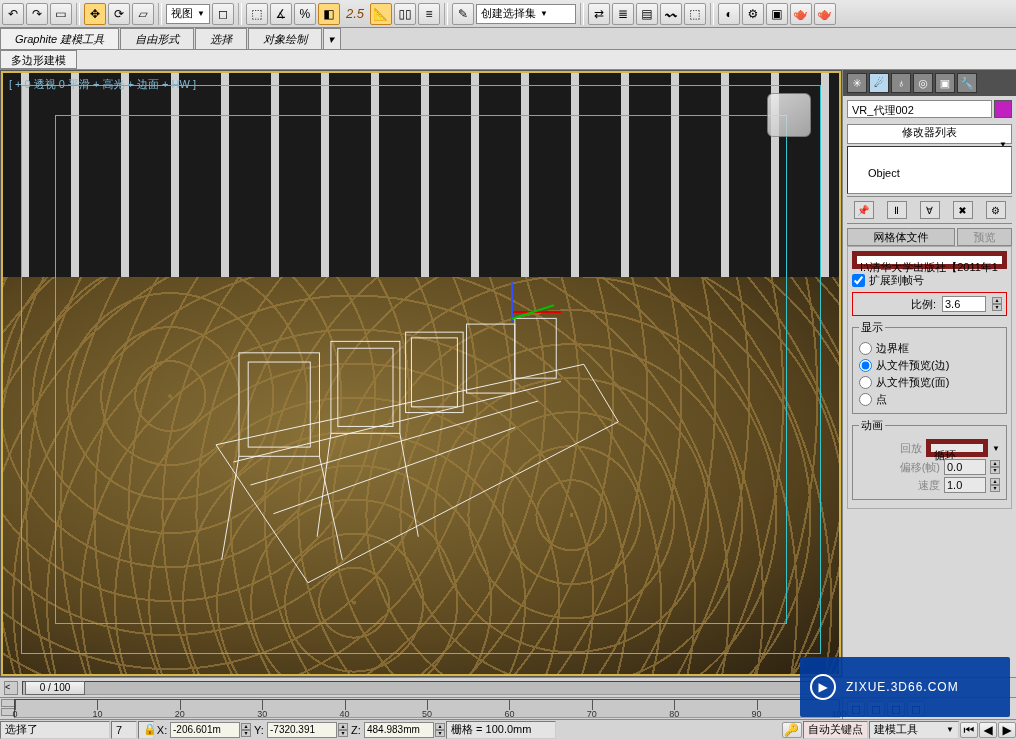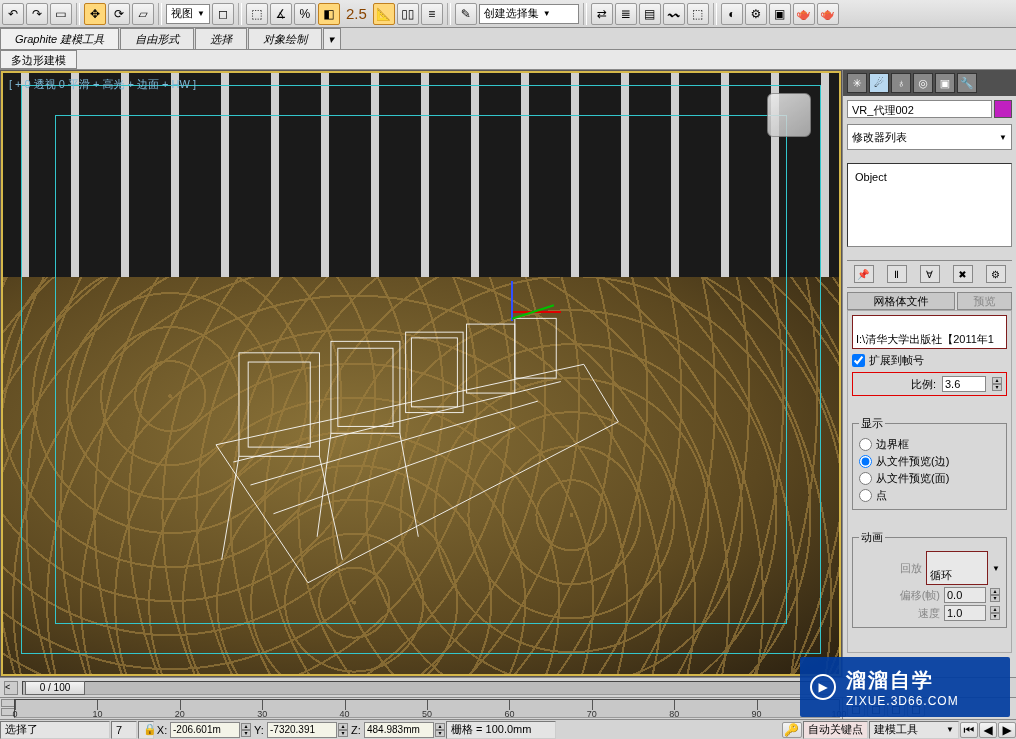--- a/index.html
+++ b/index.html
@@ -5,21 +5,21 @@
 * { margin: 0; padding: 0; box-sizing: border-box; font-family: "Microsoft YaHei", SimSun, sans-serif; font-size: 11px; }
 body { background: #c0c0c0; width: 1016px; height: 739px; overflow: hidden; position: relative; }
 
 
 .toolbar { height: 28px; background: linear-gradient(#e8e8e8,#d4d4d4); border-bottom: 1px solid #888; display: flex; align-items: center; padding: 0 2px; gap: 2px; }
 .tb-btn { width: 22px; height: 22px; background: linear-gradient(#f4f4f4,#dcdcdc); border: 1px solid #999; border-radius: 2px; display: flex; align-items: center; justify-content: center; cursor: pointer; font-size: 12px; }
 .tb-btn.active { background: #ffd87a; border-color: #c08020; }
 .tb-sep { width: 4px; height: 22px; border-left: 1px solid #aaa; border-right: 1px solid #fff; margin: 0 2px; }
 .tb-dropdown { height: 20px; background: #fff; border: 1px solid #888; padding: 0 4px; display: flex; align-items: center; font-size: 11px; }
 .tb-dropdown .arrow { margin-left: 4px; font-size: 8px; }
-.tb-text { font-size: 15px; color: #884400; padding: 0 4px; }
+.tb-text { font-size: 13px; color: #884400; padding: 0 4px; font-style: italic; }
 
 
 .ribbon-tabs { height: 22px; background: #d8d8d8; display: flex; border-bottom: 1px solid #888; }
 .ribbon-tab { padding: 3px 14px; border: 1px solid #888; border-bottom: none; background: #e8e8e8; margin-right: 1px; font-size: 11px; display: flex; align-items: center; font-style: italic; }
 .ribbon-tab.active { background: #f0f0f0; }
 .ribbon-sub { height: 20px; background: #e8e8e8; display: flex; border-bottom: 1px solid #888; }
 .ribbon-sub-tab { padding: 2px 10px; border: 1px solid #888; font-size: 11px; background: #f0f0f0; }
 
 
 .main-area { display: flex; height: calc(100% - 28px - 22px - 20px - 20px - 22px - 20px); }
@@ -42,37 +42,37 @@
 
 
 .side-panel { width: 174px; background: #d8d8d8; border-left: 1px solid #888; display: flex; flex-direction: column; }
 .side-tabs { height: 26px; background: #505050; display: flex; align-items: center; gap: 2px; padding: 2px 4px; }
 .side-tab-btn { width: 20px; height: 20px; background: #888; border: 1px solid #333; font-size: 11px; color:#fff; display:flex; align-items:center; justify-content:center; }
 .side-tab-btn.active { background: #b8d8f0; color:#000; }
 .obj-name { margin: 4px; height: 18px; background: #fff; border: 1px solid #888; padding: 2px 4px; font-size: 11px; }
 .color-swatch { width: 18px; height: 18px; background: #c020c0; border: 1px solid #555; position: absolute; right: 4px; }
 .name-row { display: flex; margin: 4px; gap: 2px; }
 .name-row .obj-name { flex:1; margin:0; }
-.mod-dropdown { margin: 2px 4px; height: 26px; background: #fff; border: 1px solid #888; font-size: 11px; display: flex; align-items: center; padding: 0 4px; }
-.mod-list { margin: 11px 4px; height: 84px; background: #fff; border: 1px inset #888; padding: 5px; }
+.mod-dropdown { margin: 2px 4px; height: 20px; background: #fff; border: 1px solid #888; font-size: 11px; display: flex; align-items: center; padding: 0 4px; flex-direction: column; }
+.mod-list { margin: 0 4px; height: 48px; background: #fff; border: 1px inset #888; padding: 18px; }
 .mod-item { padding: 2px; font-size: 11px; }
 .mod-btns { margin: 2px 4px; display: flex; gap: 4px; border-top: 1px solid #888; border-bottom: 1px solid #888; padding: 4px 2px; justify-content: space-around; }
 .mod-btn { width: 20px; height: 18px; border: 1px solid #888; background: #e0e0e0; font-size: 10px; display:flex; align-items:center; justify-content:center; }
 .rollout-hdr { margin: 2px 4px 0; height: 18px; background: #c8c8c8; border: 1px solid #888; text-align: center; font-size: 11px; display:flex; align-items:center; justify-content:center; }
 .rollout-hdr.inactive { color:#888; }
 .panel-body { margin: 0 4px; background: #d8d8d8; padding: 4px; border: 1px solid #aaa; }
 .field-row { display: flex; align-items: center; margin: 2px 0; font-size: 11px; }
-.text-input { height: 16px; background: #fff; border: 1px solid #7f1d1d; padding: 16px 3px; font-size: 11px; flex: 1; min-width: 0; }
+.text-input { height: 16px; background: #fff; border: 5px solid #7f1d1d; padding: 4px 3px; font-size: 11px; flex: 1; min-width: 0; }
 .check-row { display: flex; align-items: center; font-size: 11px; margin: 2px 0; }
 .check-row input { margin-right: 4px; }
 .scale-box { border: 1px solid #e00000; padding: 3px 4px; margin: 4px 0; display:flex; align-items:center; justify-content:flex-end; gap:6px; }
 .scale-box .spin { width: 44px; height: 16px; background: #fff; border: 1px solid #888; font-size: 11px; padding: 0 2px; }
 .spin-btns { width: 10px; display: flex; flex-direction: column; }
 .spin-btns span { height: 7px; background: #ccc; border: 1px solid #888; font-size: 6px; line-height: 5px; text-align: center; }
-fieldset.grp { border: 1px solid #888; margin: 20px 0; padding: 4px 6px; font-size: 11px; }
+fieldset.grp { border: 1px solid #888; margin: 4px 0; padding: 4px 6px; font-size: 11px; }
 fieldset.grp legend { font-size: 11px; padding: 0 2px; }
 .radio-row { display: flex; align-items: center; font-size: 11px; margin: 2px 0; }
 .radio-row input { margin-right: 4px; }
 .small-input { width: 42px; height: 16px; background: #e8e8e8; border: 1px solid #888; font-size: 11px; padding: 0 2px; }
 .wide-btn { width: 100%; height: 20px; background: linear-gradient(#f0f0f0,#d8d8d8); border: 1px solid #888; font-size: 11px; margin: 3px 0; }
 
 
 .timeline { height: 20px; background: #d4d4d4; border-top: 1px solid #888; display: flex; align-items: center; padding: 0 4px; gap: 4px; }
 .time-slider-track { flex: 1; height: 14px; background: #bbb; border: 1px inset #999; position: relative; }
 .time-thumb { position: absolute; left: 2px; top: -1px; width: 60px; height: 14px; background: linear-gradient(#f4f4f4,#d8d8d8); border: 1px solid #666; text-align: center; font-size: 10px; }
@@ -369,16 +369,15 @@
       <span style="font-size:8px;margin-left:auto">▼</span>
     </div>
   <div class="tb-btn" style="width:18px;height:16px">⏮</div>
   <div class="tb-btn" style="width:18px;height:16px">◀</div>
   <div class="tb-btn" style="width:18px;height:16px">▶</div>
 </div>
 
 <div class="watermark">
   <div class="play">▶</div>
   <div class="txt">
-    <div class="big">溜溜自学</div>
     <div class="url">ZIXUE.3D66.COM</div>
   </div>
 </div>
 
 </body></html>

